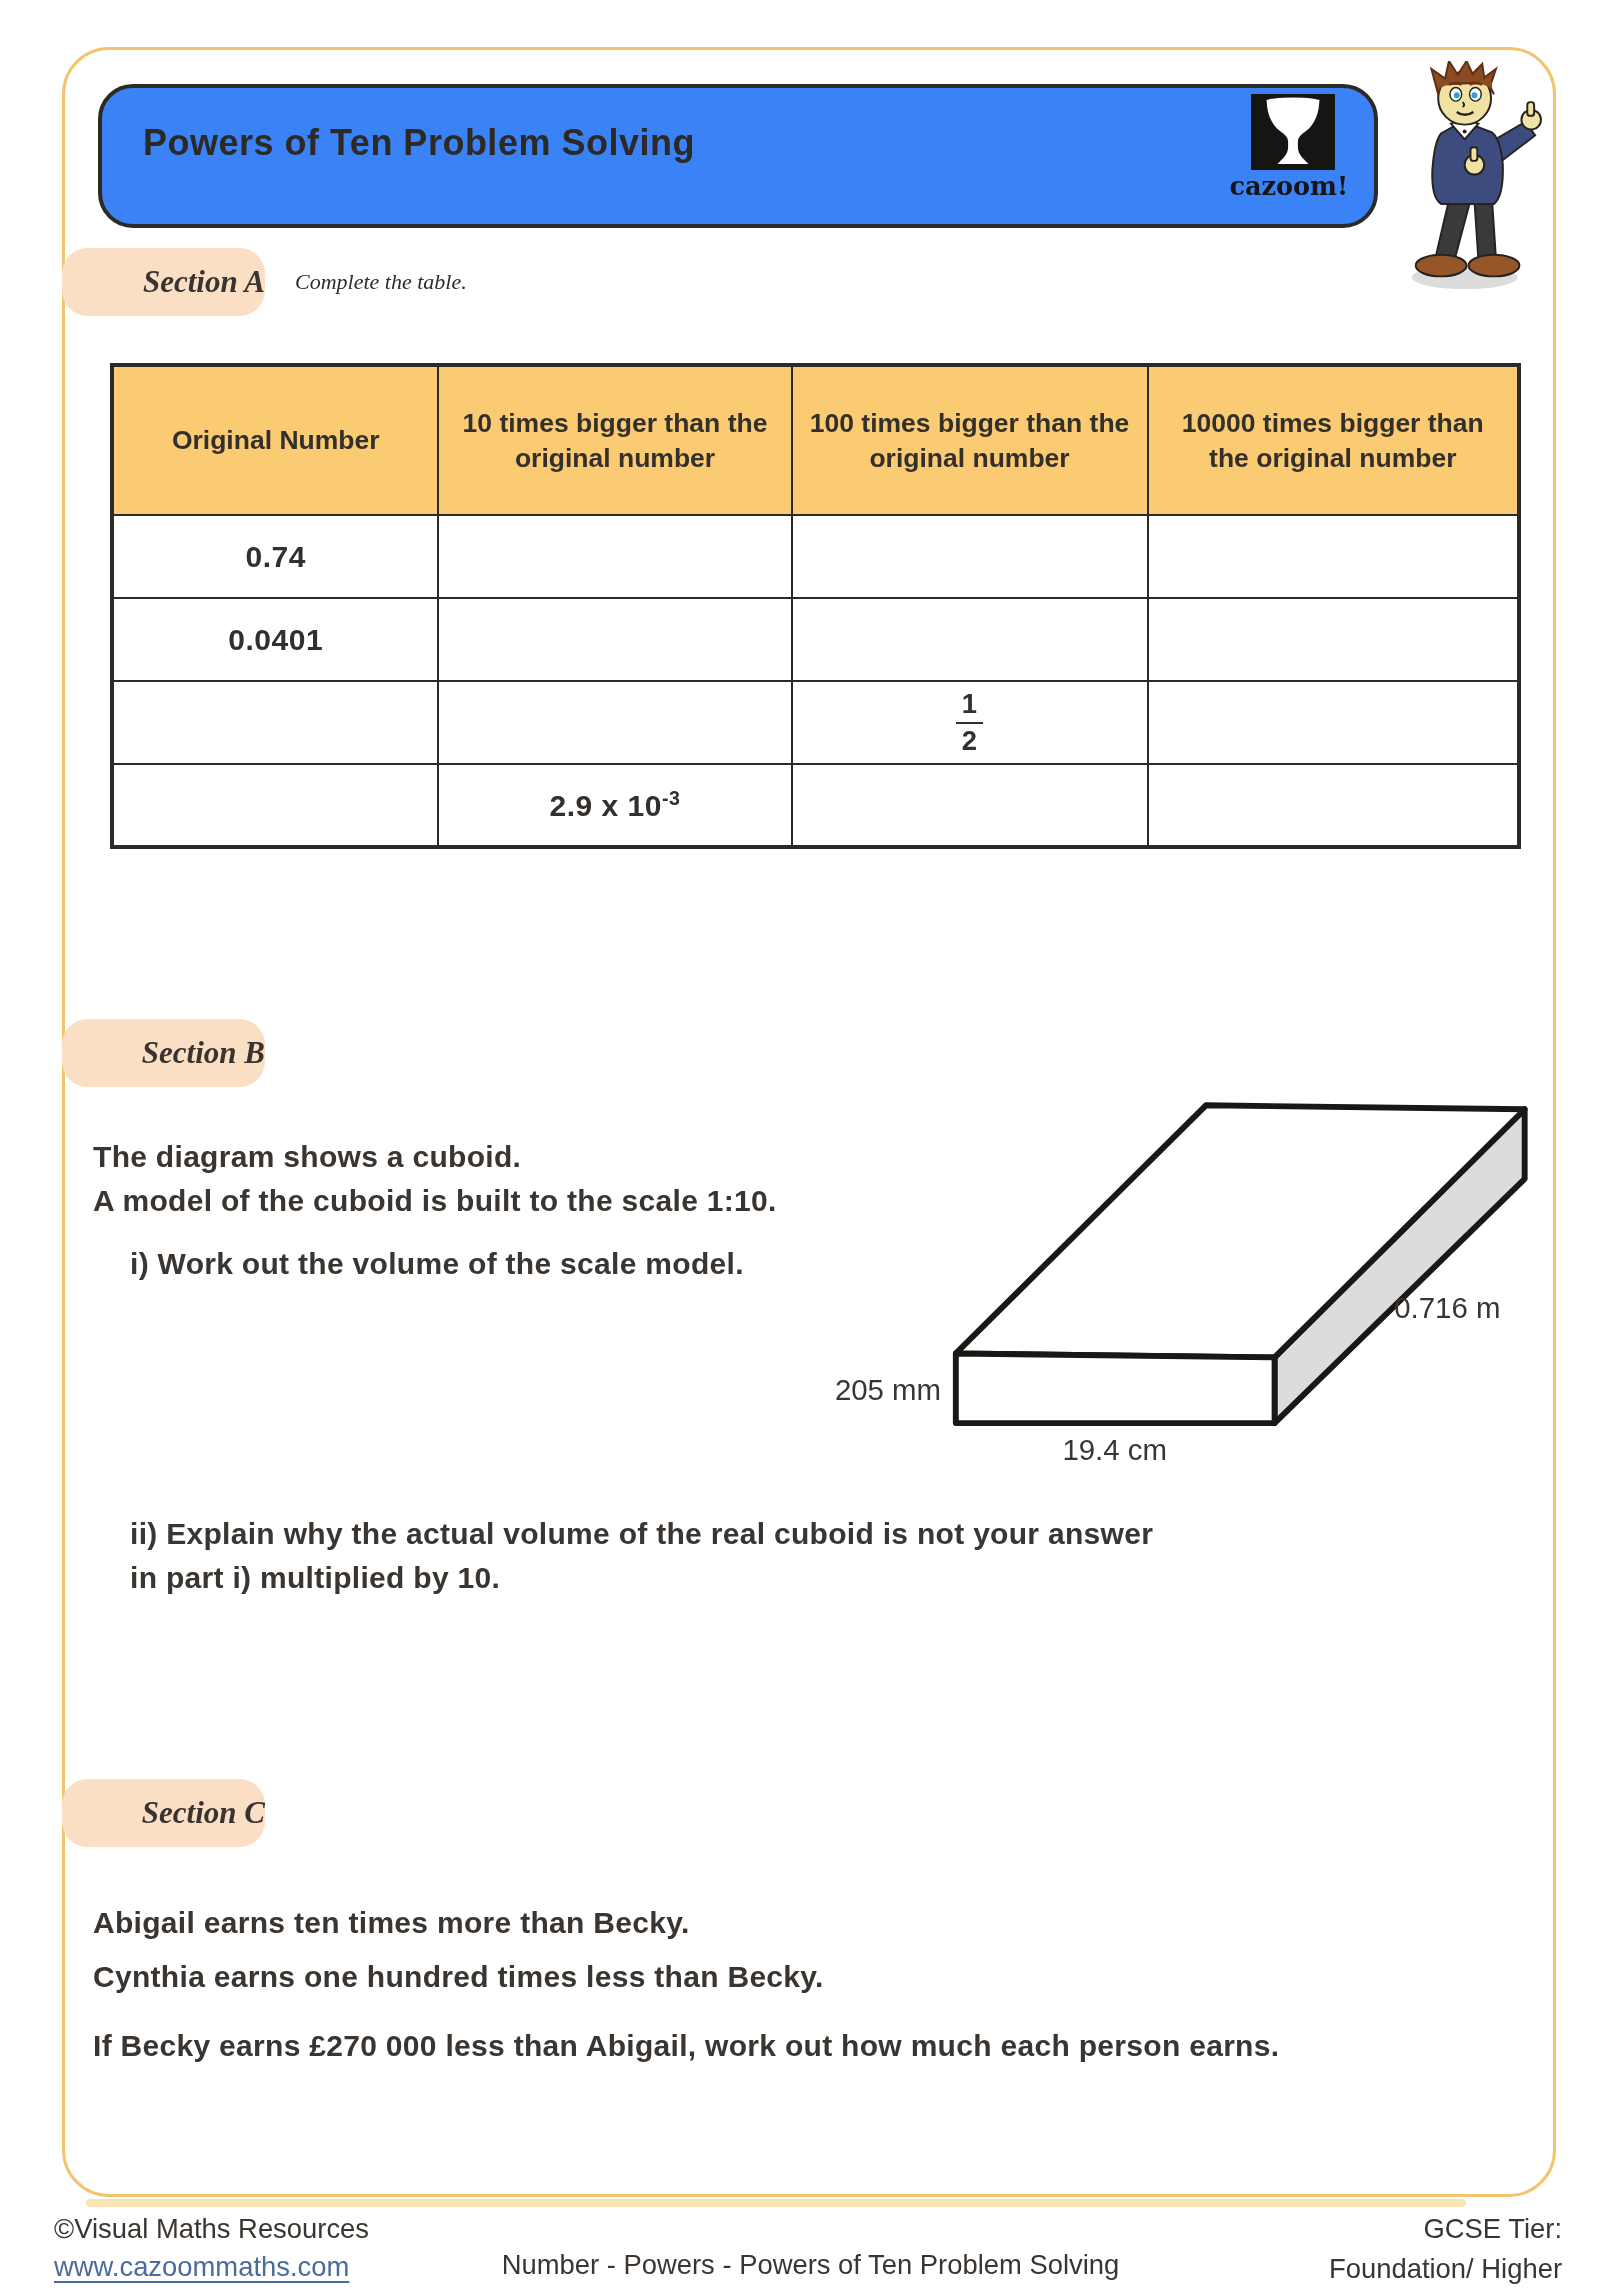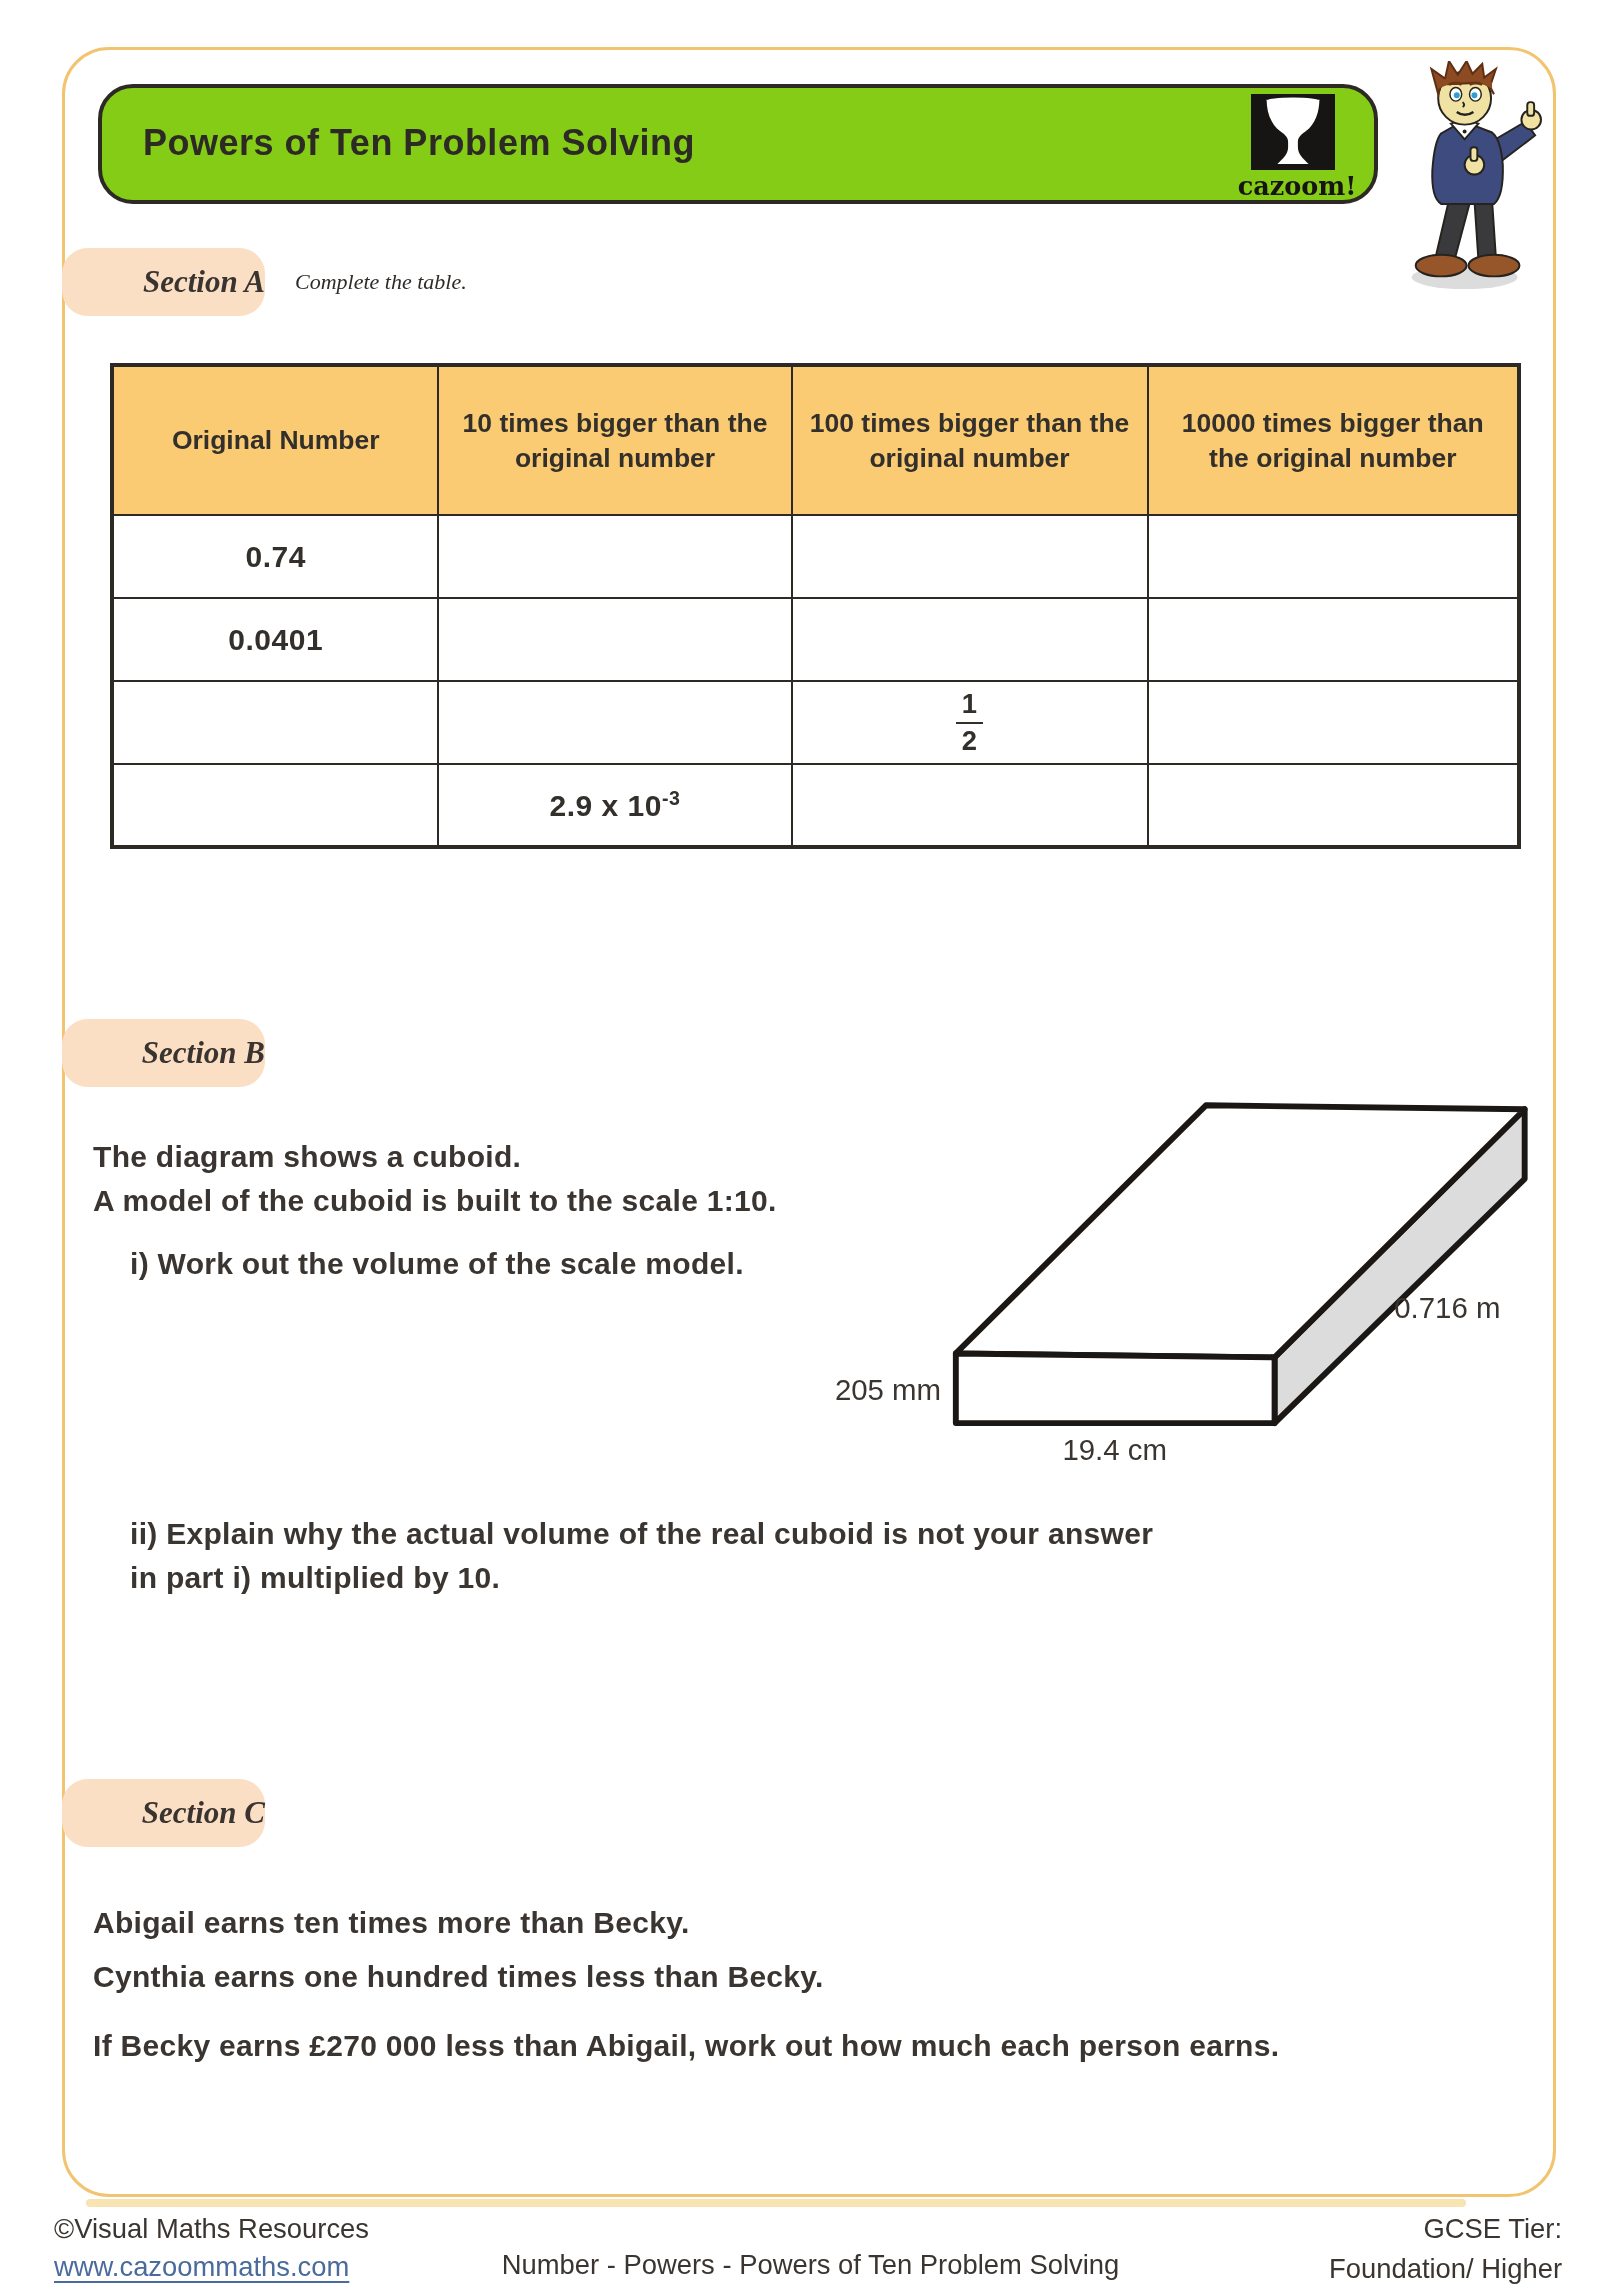--- a/index.html
+++ b/index.html
@@ -23,39 +23,39 @@
   .frame-shadow {
     position: absolute;
     left: 86px; top: 2199px;
     width: 1380px; height: 7.8px;
     background: #F8E3B2;
     border-radius: 5.9px;
   }
   .header-box {
     position: absolute;
     left: 98px; top: 84px;
-    width: 1280px; height: 120px;
-    background: #84cc16;
+    width: 1280px; height: 144px;
+    background: #3b82f6;
     border: 4.9px solid #2D2A26;
     border-radius: 35px;
   }
   .page-title {
     position: absolute;
     left: 41px; top: 0;
     height: 110px; line-height: 110px;
     font-size: 36px; font-weight: 700;
     letter-spacing: 0.5px;
     color: #2D2A26;
     white-space: nowrap;
   }
   .logo {
     position: absolute;
     right: 17.6px; top: 5.9px;
     width: 127px; height: 106px;
-    text-align: right;
+    text-align: left;
   }
   .logo-glyph { display: block; margin: 0 auto; }
   .logo-word {
     display: block;
     margin-top: 1px;
     font-family: "DejaVu Serif", serif;
     font-weight: 700;
     font-size: 25.5px;
     letter-spacing: 0px;
     color: #171513;

